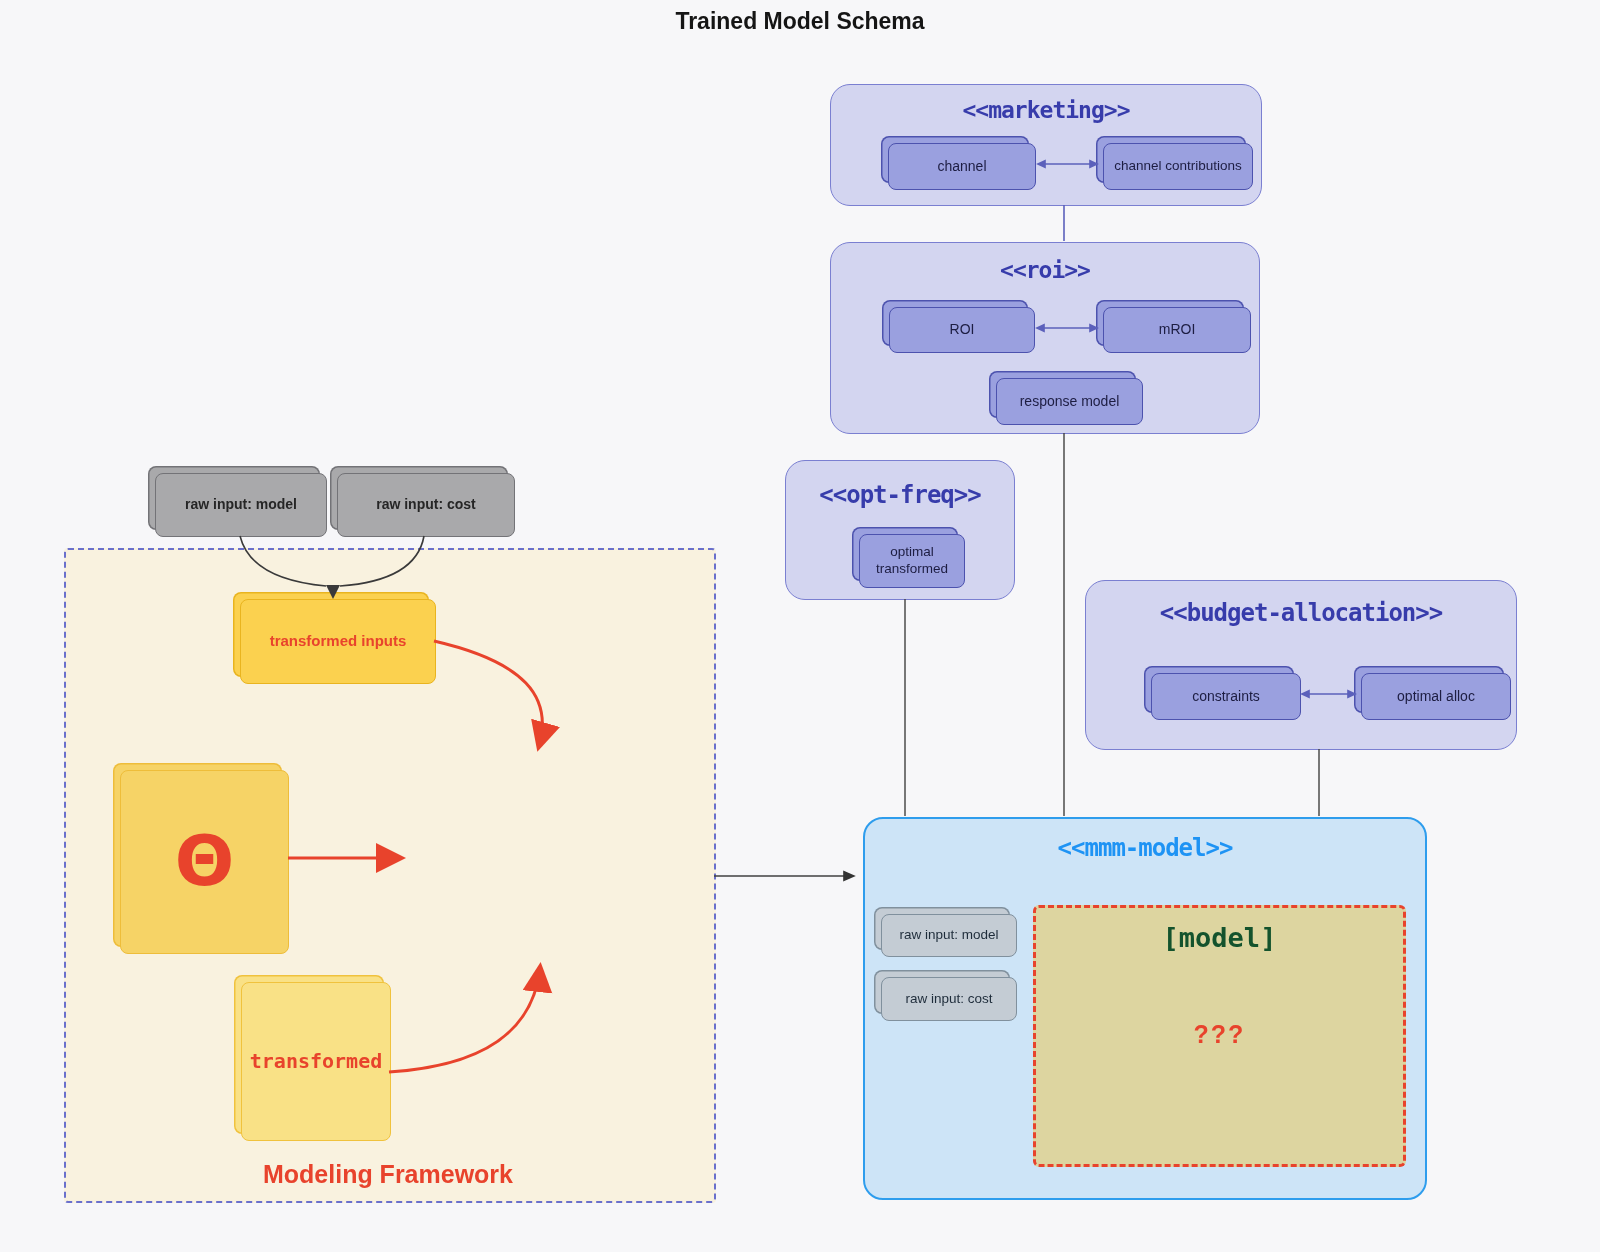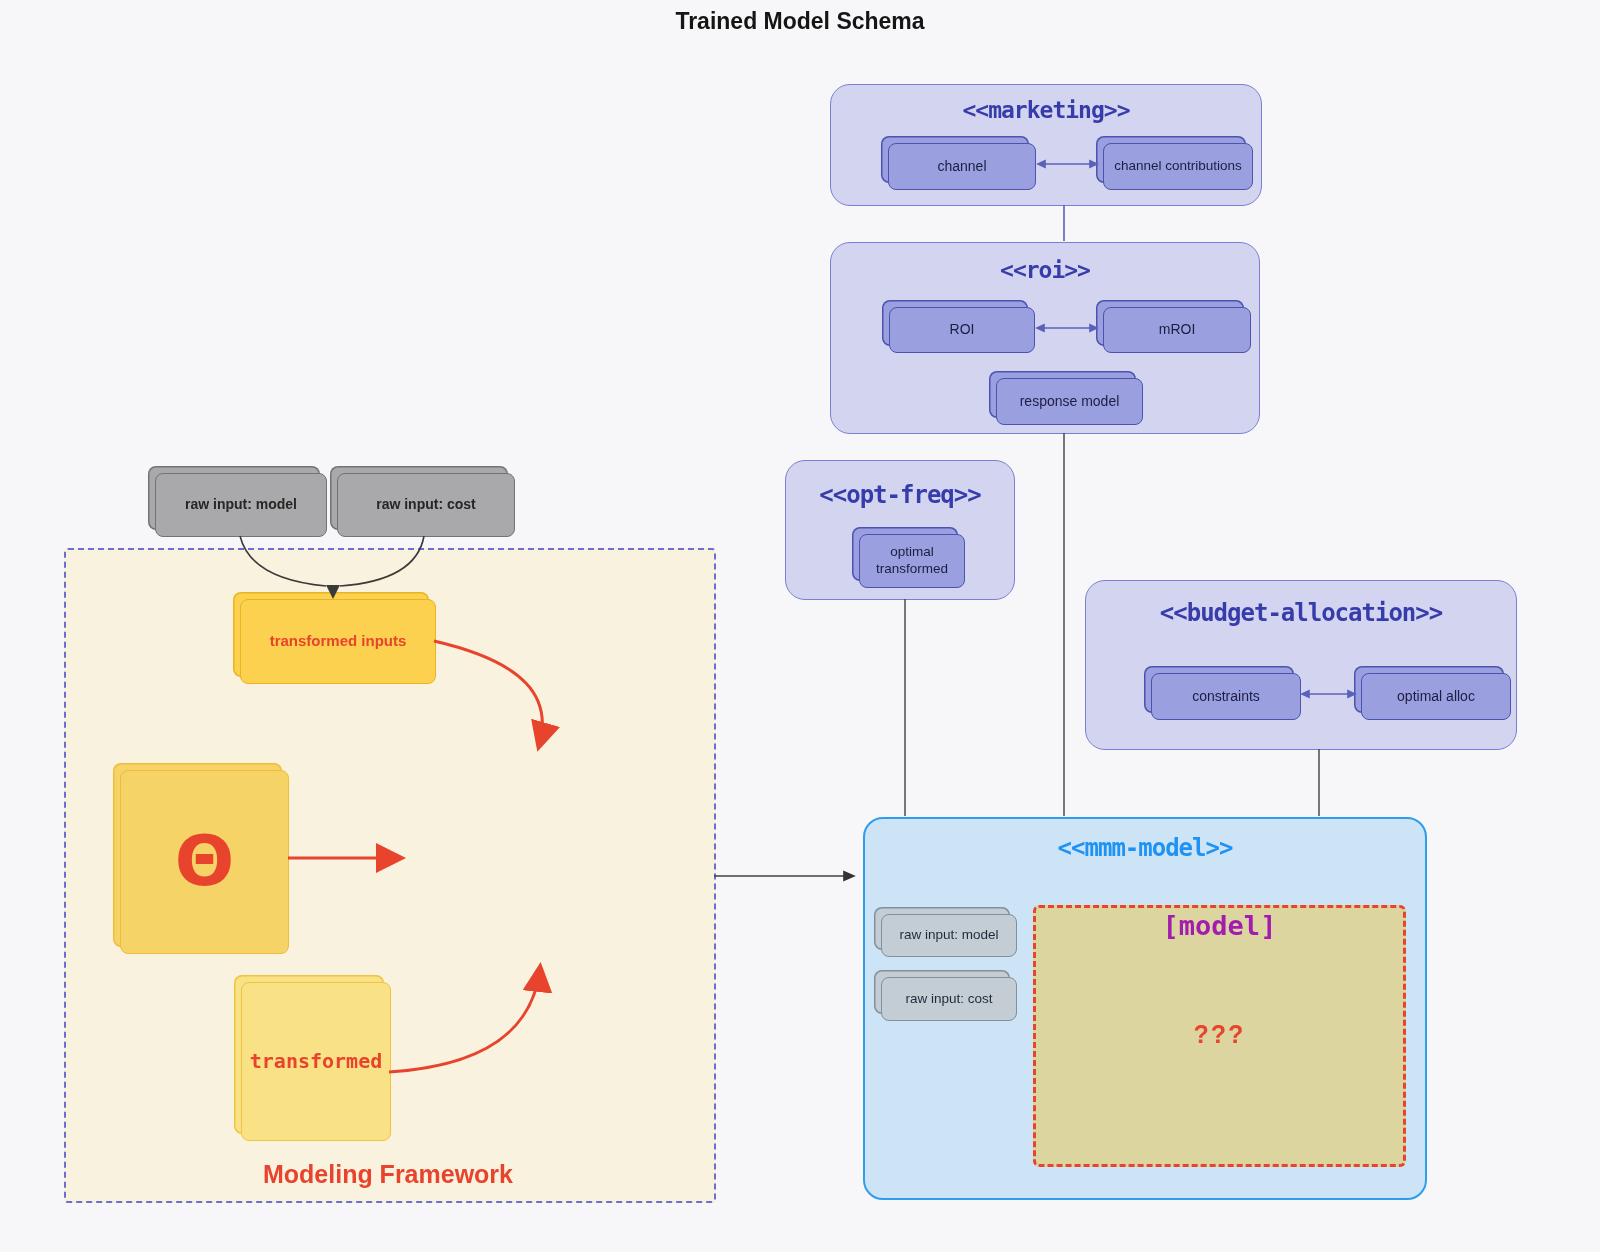--- a/index.html
+++ b/index.html
@@ -33,23 +33,23 @@
              font-family:"DejaVu Sans Mono",monospace;font-weight:bold;font-size:20px;}
   .nowrap{white-space:nowrap;}
   
   .theta-glyph{font-size:70px;font-weight:bold;color:#e8432c;
                font-family:"DejaVu Sans",sans-serif;}
   .train{position:absolute;border-radius:50%;background:#f8d666;border:1.5px solid #f0b62a;
          display:flex;align-items:center;justify-content:center;
          font-size:27px;font-weight:bold;color:#e8432c;}
   .model-dashed{position:absolute;background:#ddd5a0;border:3px dashed #e8432c;
                 border-radius:6px;}
-  .model-label{position:absolute;top:2px;left:0;width:100%;text-align:center;
+  .model-label{position:absolute;top:14px;left:0;width:100%;text-align:center;
                font-family:"DejaVu Sans Mono",monospace;font-weight:bold;font-size:27px;
-               color:#a21caf;}
+               color:#14532d;}
   .model-q{position:absolute;top:112px;left:0;width:100%;text-align:center;
            font-weight:bold;font-size:25px;color:#e8432c;letter-spacing:2px;}
   
   #wires{position:absolute;left:0;top:0;z-index:10;pointer-events:none;}
 </style>
 </head>
 <body>
 
 <div id="stage">
 

